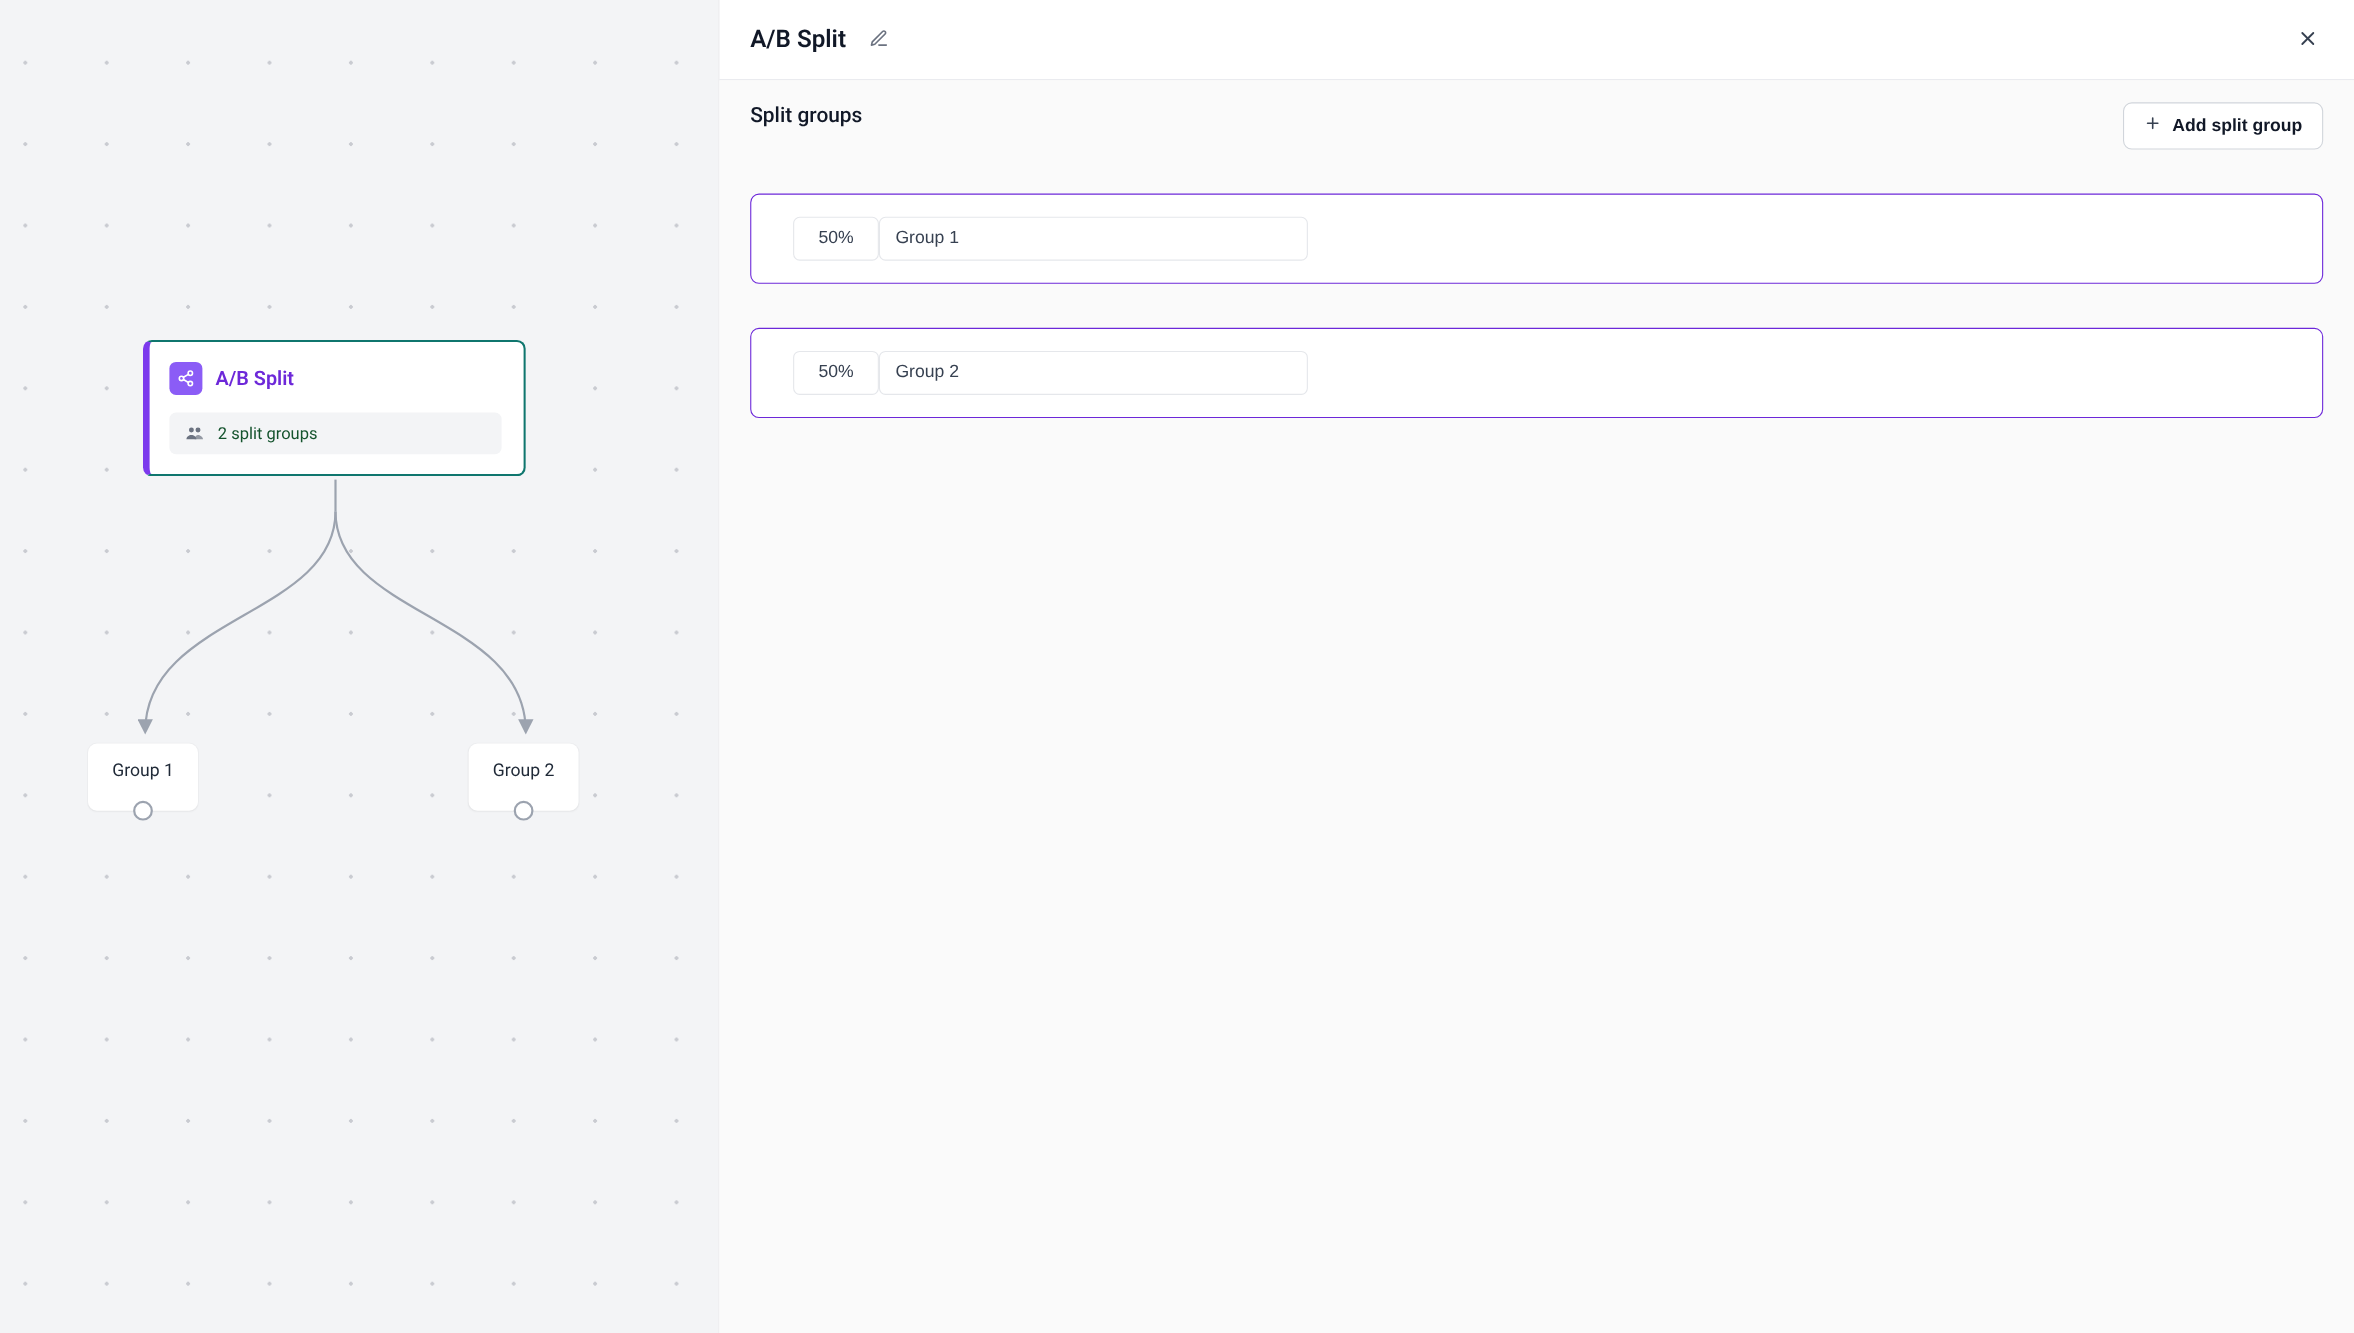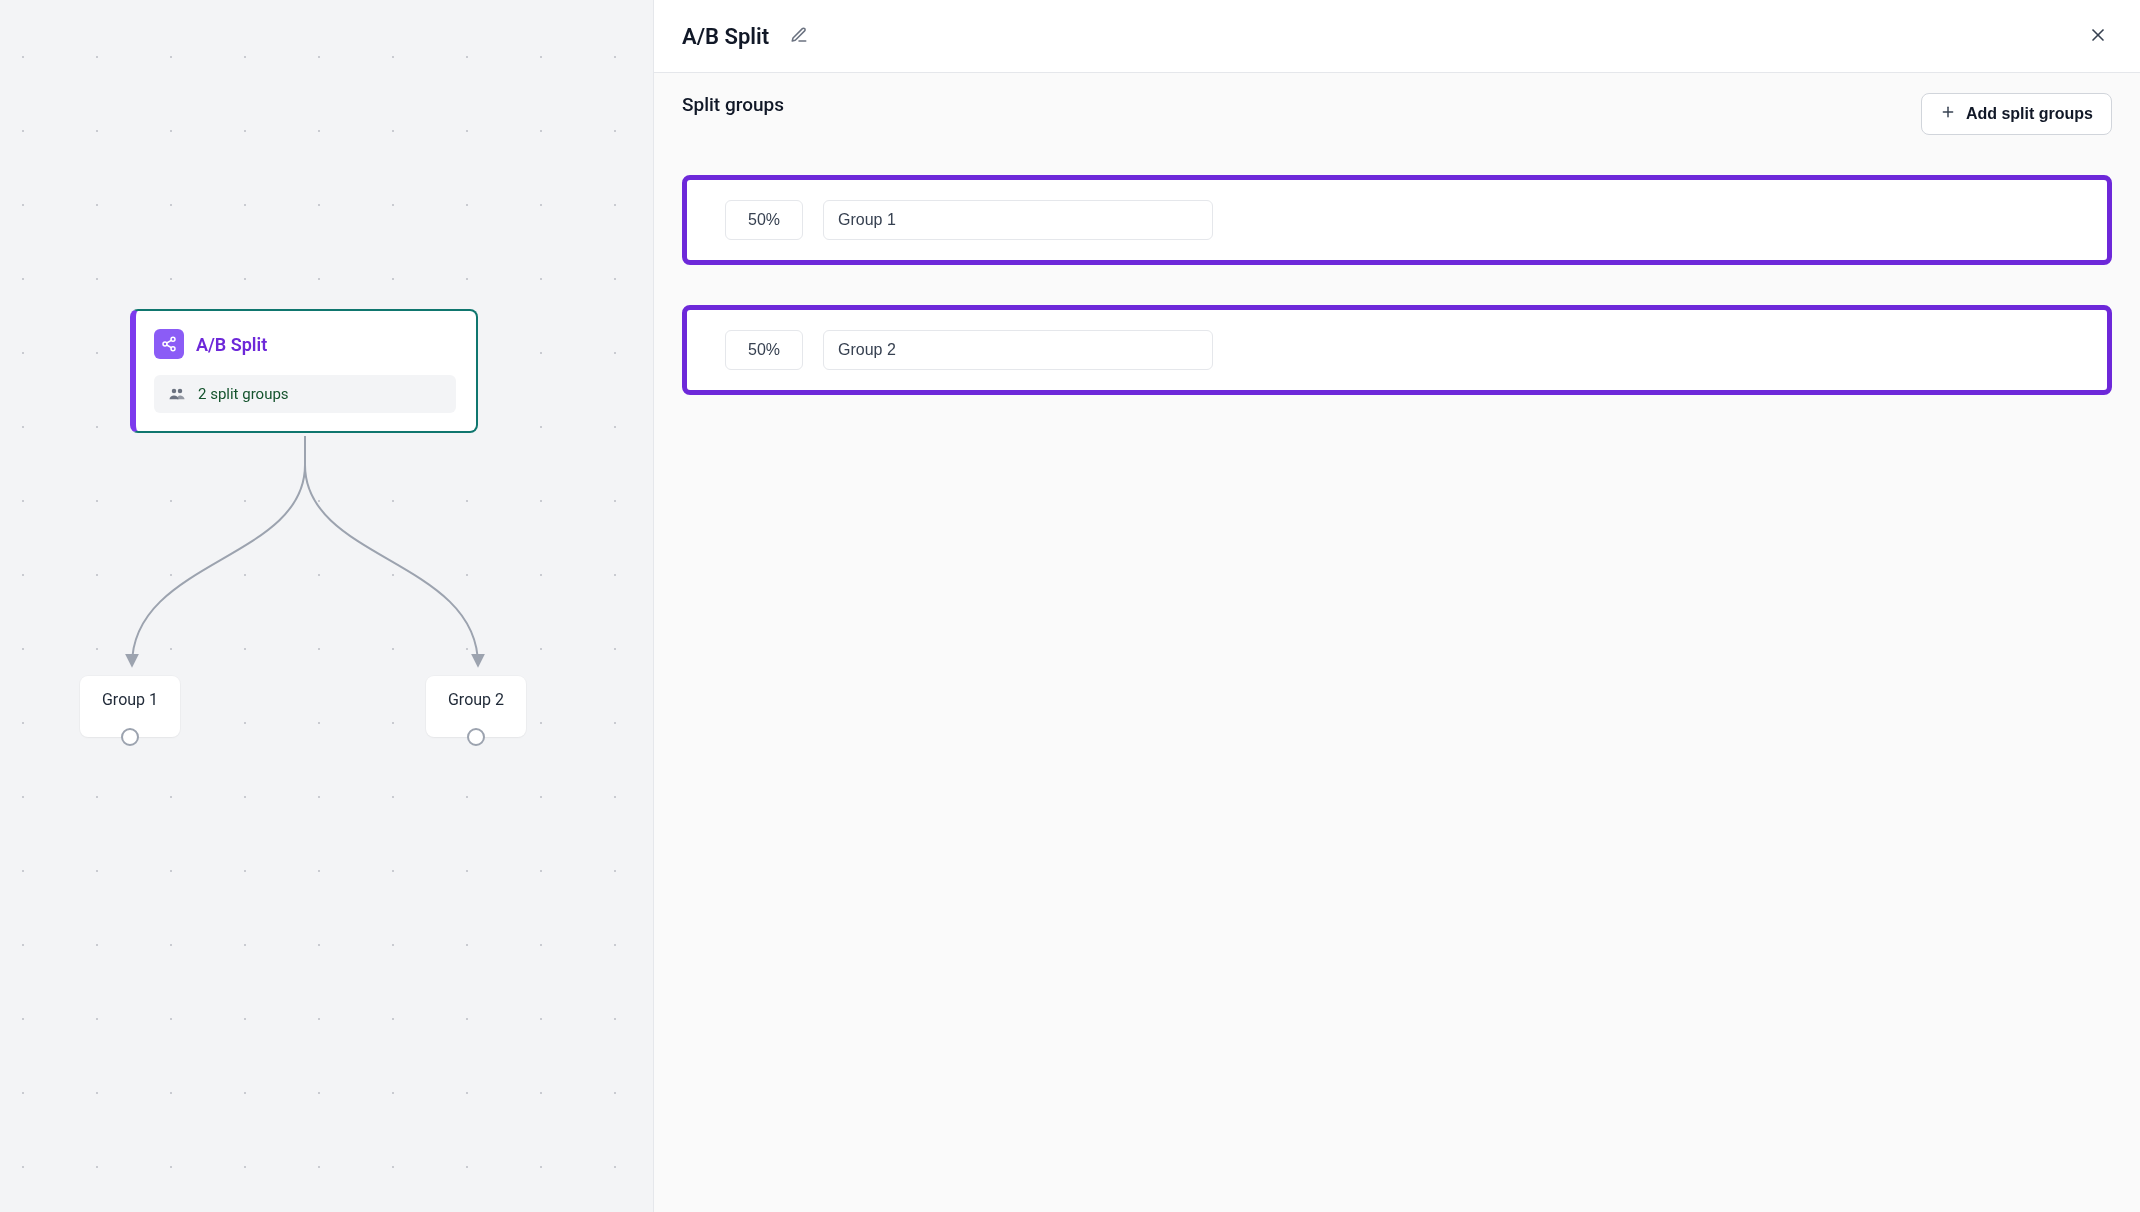--- a/index.html
+++ b/index.html
@@ -96,24 +96,24 @@
   .section-title { font-size: 19px; font-weight: 500; color: #111827; }
   .add-btn {
     display: flex; align-items: center; gap: 10px;
     background: #fff; border: 1px solid #d1d5db; border-radius: 8px;
     padding: 10px 18px; font-size: 16px; font-weight: 600; color: #111827;
     cursor: pointer;
   }
 
   .group-card {
     background: #fff;
-    border: 5px solid #6d28d9;
+    border: 1px solid #6d28d9;
     border-radius: 8px;
     padding: 20px 20px 20px 38px;
-    display: flex; align-items: center; gap: 20px;
+    display: flex; align-items: center; 
     margin-bottom: 20px;
     margin-top: 40px;
   }
   .pct-input {
     width: 78px; height: 40px;
     border: 1px solid #e5e7eb; border-radius: 6px;
     text-align: center; font-size: 16px; color: #374151;
     background: #fff;
   }
   .name-input {
@@ -208,21 +208,21 @@
 
     <div class="section-row">
       <div class="section-title">Split groups</div>
       <button class="add-btn">
         <span>
           <svg width="16" height="16" viewBox="0 0 24 24" fill="none" stroke="#374151" stroke-width="2.2" stroke-linecap="round">
             <line x1="12" y1="5" x2="12" y2="19"></line>
               <line x1="5" y1="12" x2="19" y2="12"></line>
           </svg>
         </span>
-        <span>Add split groups</span>
+        <span>Add split group</span>
       </button>
     </div>
 
     <div class="group-card">
       <input class="pct-input" value="50%" style="">
       <input class="name-input" value="Group 1" style="">
     </div>
 
     <div class="group-card">
       <input class="pct-input" value="50%" style="">

